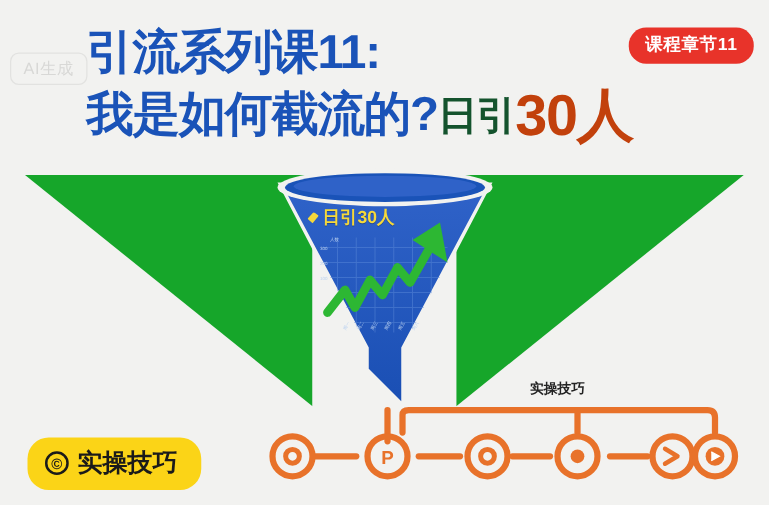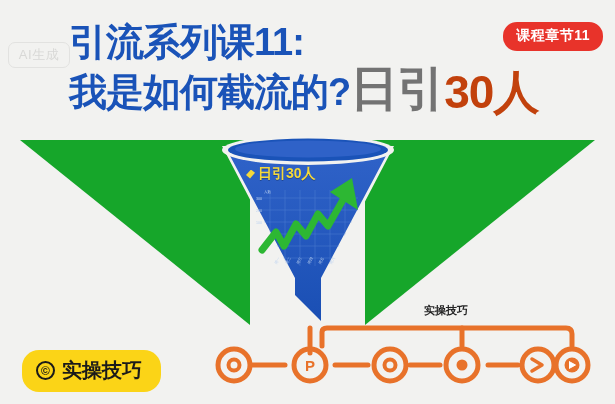--- a/index.html
+++ b/index.html
@@ -49,26 +49,25 @@
   #headline { position: absolute; left: 30px; top: 18px; z-index: 30; margin-left: 39px; }
   .hl-row { display: flex; align-items: flex-end; white-space: nowrap; }
   .hl-blue {
     color: #1a53b8;
     font-weight: bold;
     font-size: 38px;
     line-height: 48px;
     letter-spacing: -1px;
   }
   .hl-green {
-    color: #737373;
-    font-weight: bold;
-    font-size: 48px;
+    color: #14532d;
+    font-weight: bold;
+    font-size: 32px;
     line-height: 48px;
     letter-spacing: -1px;
-    font-family: Liberation Mono, monospace;
   }
   .hl-blue-big {
     color: #c2410c;
     font-weight: bold;
     font-size: 46px;
     line-height: 48px;
     letter-spacing: -1px;
   }
   #hl-line2 { margin-top: 2px; }
 

